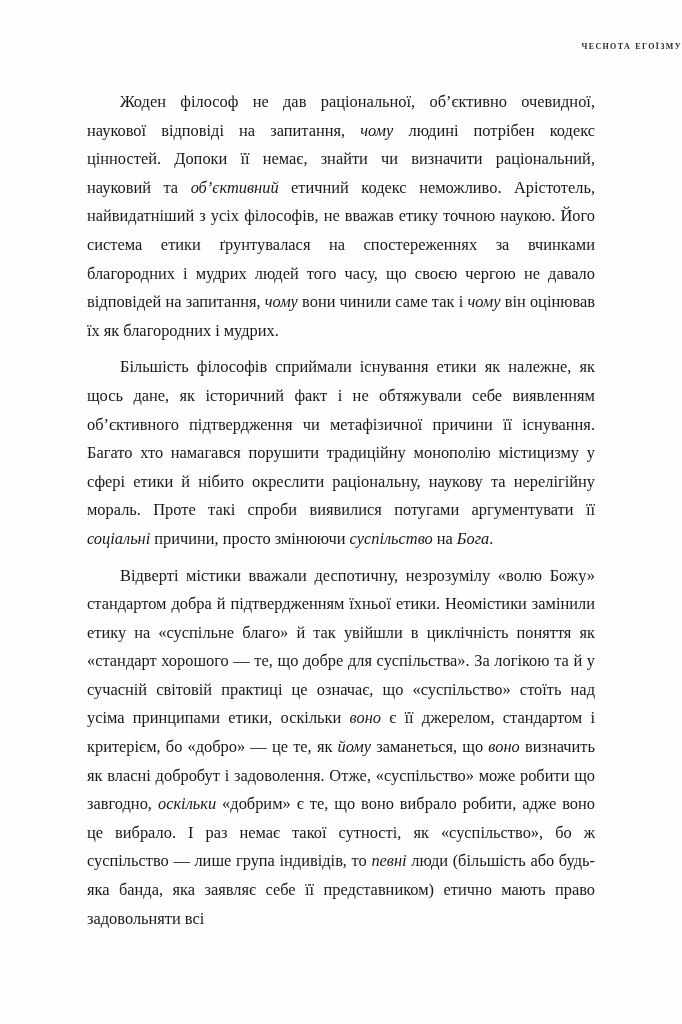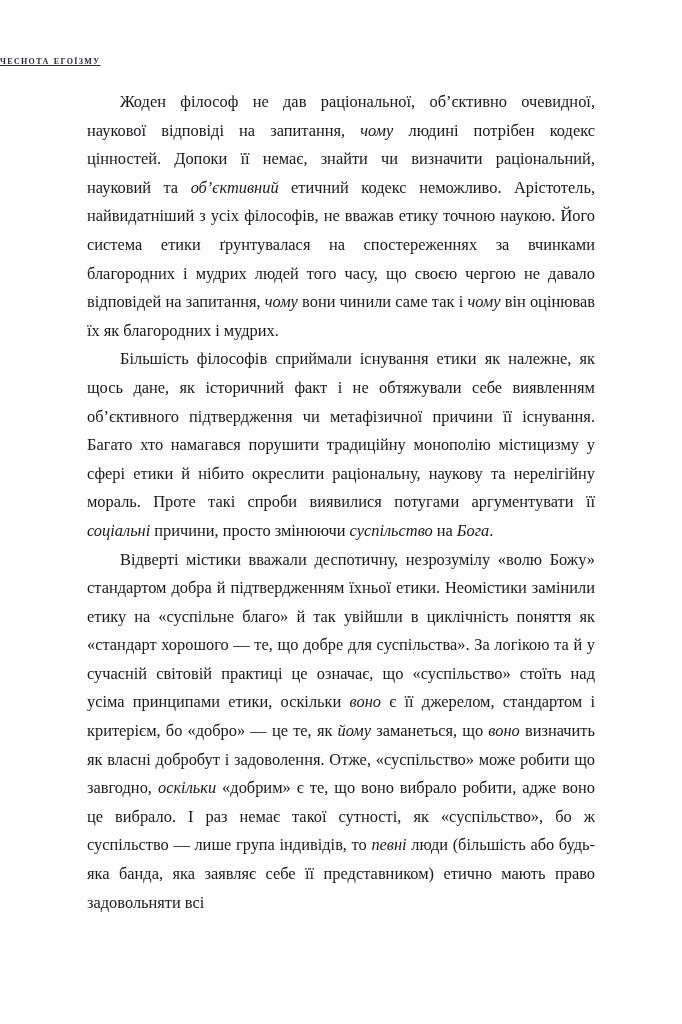--- a/index.html
+++ b/index.html
@@ -16,32 +16,31 @@
     background: #fefefe;
     overflow: hidden;
     font-family: "Liberation Serif", "DejaVu Serif", serif;
     color: #18171a;
     box-sizing: border-box;
   }
 
   
   .running-head {
     position: absolute;
-    top: 54px;
+    top: 39px;
     left: 0;
     right: 0;
-    text-align: left;
+    text-align: right;
     font-family: "Liberation Serif", "DejaVu Serif", serif;
     font-size: 11.5px;
     font-variant: small-caps;
     text-transform: lowercase;
     letter-spacing: 1.35px;
     color: #2a2730;
     font-weight: 600;
-    text-decoration: underline;
   }
   .running-head::first-letter { font-size: 11.5px; }
 
   
   .textblock {
     position: absolute;
     top: 88px;
     left: 87px;
     width: 508px;
   }
@@ -51,21 +50,21 @@
     text-indent: 33px;
     text-align: justify;
     text-justify: inter-word;
     font-size: 16.4px;
     line-height: 28.6px;
     color: #18171a;
     hyphens: auto;
     -webkit-hyphens: auto;
     word-spacing: -0.1px;
   }
-  p.body + p.body { margin-top: 0; }
+  p.body + p.body { margin-top: 8px; }
 
   em { }
 
   
   .folio {
     position: absolute;
     top: 929px;
     left: 0;
     right: 0;
     text-align: center;

